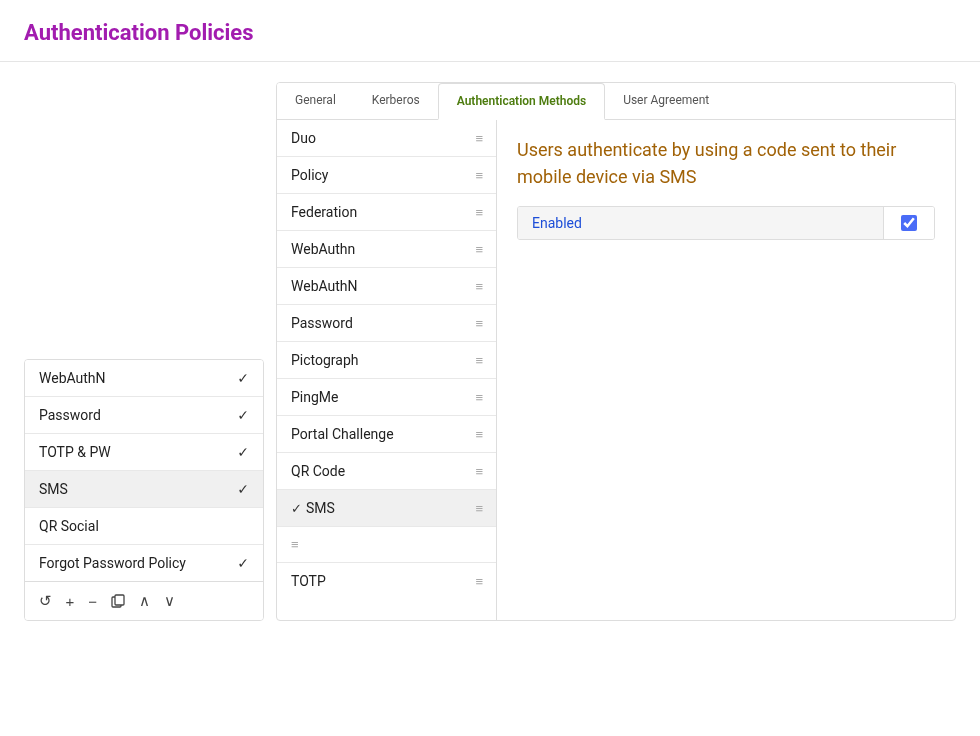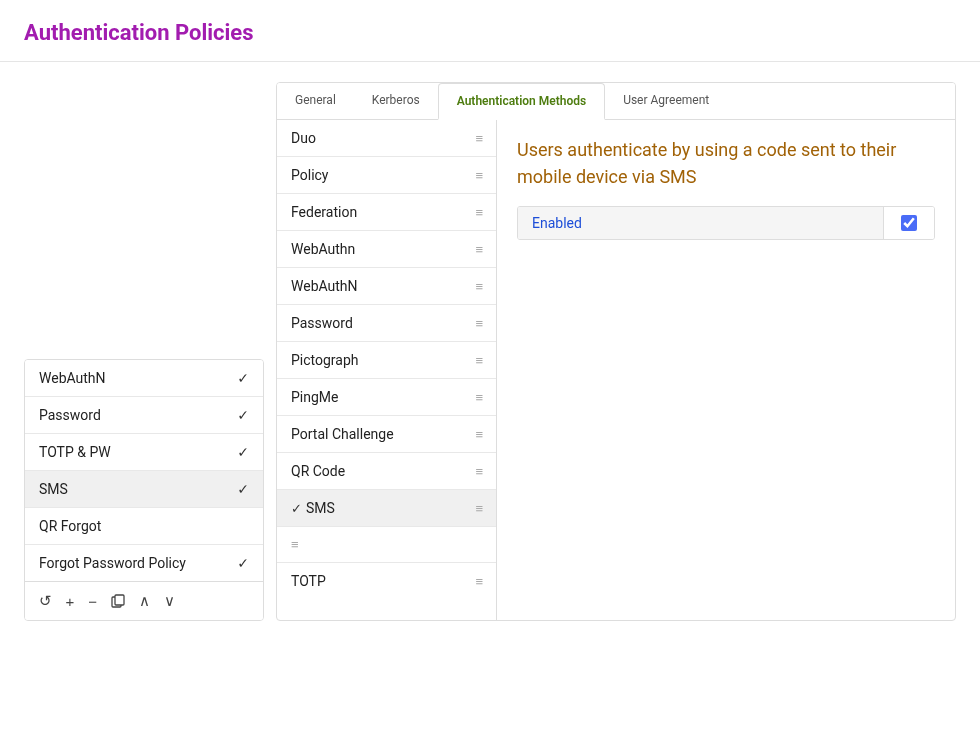--- a/index.html
+++ b/index.html
@@ -210,21 +210,21 @@
         </div>
         <div class="sidebar-item">
           <span>TOTP &amp; PW</span>
           <span class="check-icon">✓</span>
         </div>
         <div class="sidebar-item active">
           <span>SMS</span>
           <span class="check-icon">✓</span>
         </div>
         <div class="sidebar-item">
-          <span>QR Forgot</span>
+          <span>QR Social</span>
         </div>
         <div class="sidebar-item">
           <span>Forgot Password Policy</span>
           <span class="check-icon">✓</span>
         </div>
       </div>
     <div class="sidebar-toolbar">
       <button title="Refresh">↺</button>
       <button title="Add">+</button>
       <button title="Remove">−</button>

